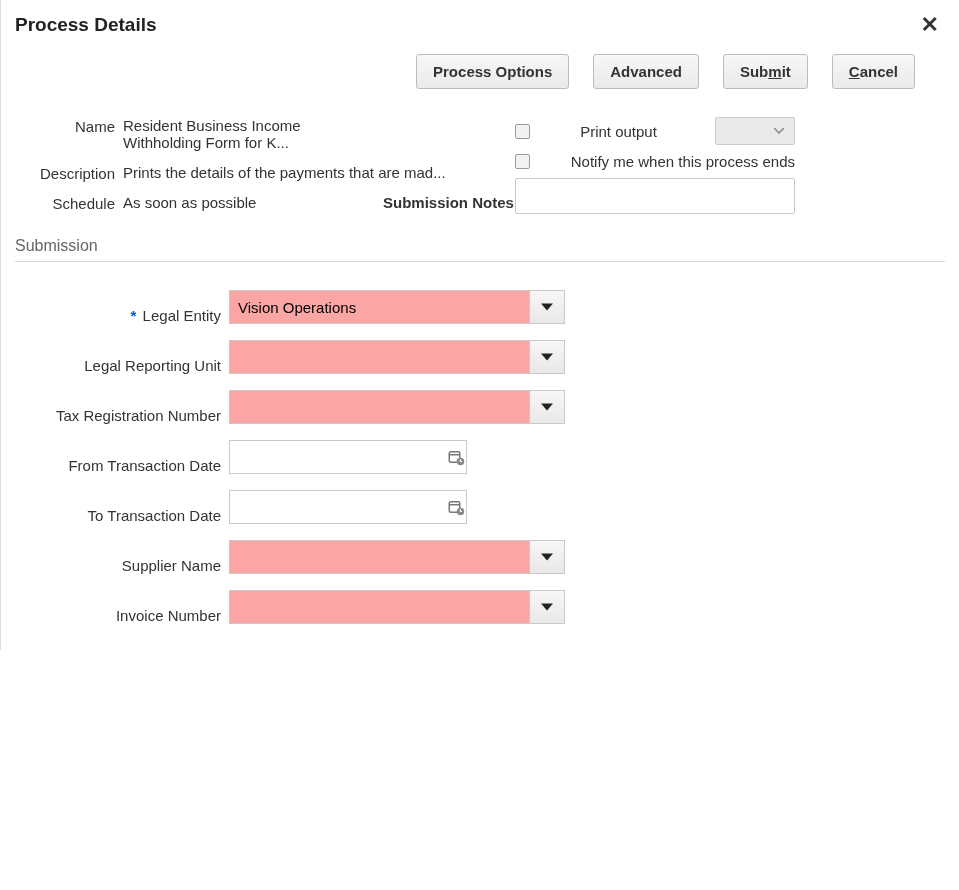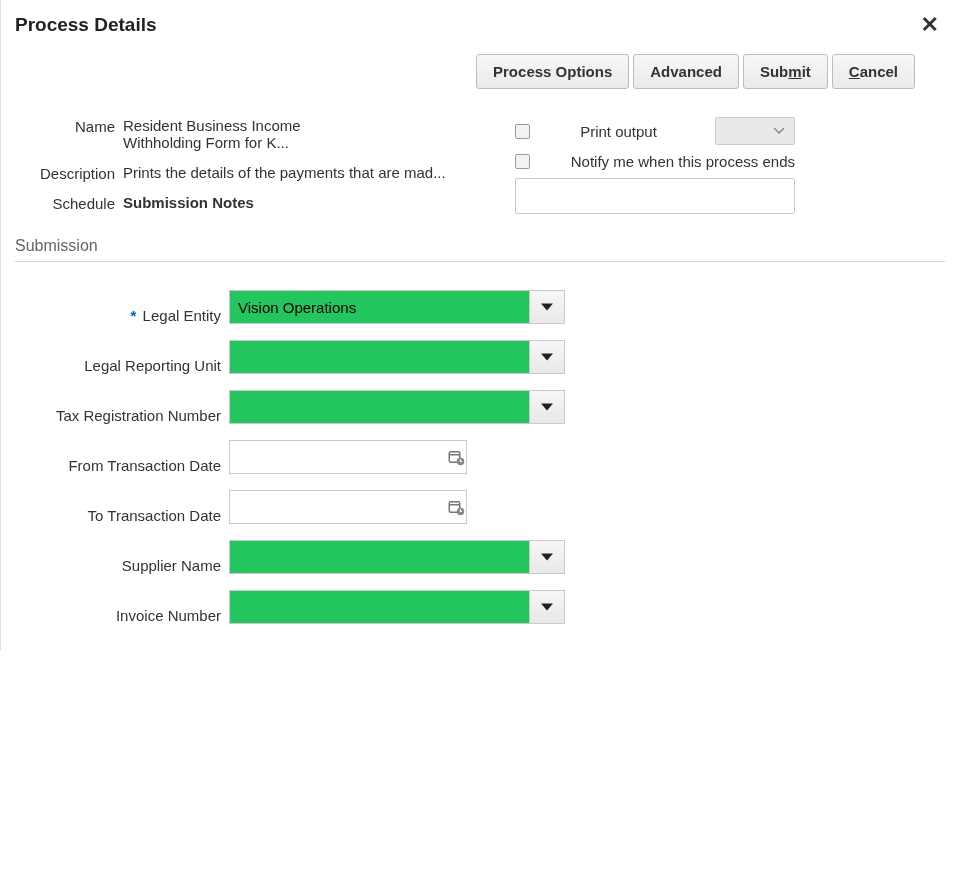--- a/index.html
+++ b/index.html
@@ -32,21 +32,21 @@
   .close-x {
     font-size: 22px;
     font-weight: bold;
     color: #333;
     cursor: pointer;
     padding: 2px 6px;
   }
   .actions {
     display: flex;
     justify-content: flex-end;
-    gap: 4px;
+    gap: 24px;
     margin-bottom: 28px;
     padding-right: 30px;
   }
   .btn {
     background: linear-gradient(#f7f7f7, #eaeaea);
     border: 1px solid #bdbdbd;
     border-radius: 3px;
     padding: 8px 16px;
     font-size: 15px;
     color: #333;
@@ -106,21 +106,21 @@
   .req-star { color: #0060d8; font-weight: bold; padding-right: 2px;}
   .combo {
     display: flex; align-items: stretch; height: 34px;
   }
   .combo input {
     width: 300px;
     border: 1px solid #c9c9c9;
     border-right: none;
     padding: 0 8px;
     font-size: 15px;
-    background:#22c55e;
+    background:#fca5a5;
     outline: none;
   }
   .combo .dd {
     width: 36px;
     border: 1px solid #c9c9c9;
     background: linear-gradient(#f7f7f7,#e8e8e8);
     display: flex; align-items: center; justify-content: center;
     cursor: pointer;
     color:#222;
   }
@@ -163,20 +163,21 @@
     <div class="info-left">
       <div class="lbl">Name</div>
       <div class="val">
         <div>Resident Business Income</div>
         <div>Withholding Form for K...</div>
       </div>
       <div class="lbl">Description</div>
       <div class="val">Prints the details of the payments that are mad...</div>
       <div class="lbl">Schedule</div>
       <div class="line2">
+        <div class="val" style="width:260px">As soon as possible</div>
         <div class="sn-label">Submission Notes</div>
       </div>
     </div>
 
     <div>
       <div class="check-row">
         <span class="chk"></span>
         <span class="chk-label">Print output</span>
         <span class="gray-select">
           <svg viewBox="0 0 10 6" width="10" height="6">

